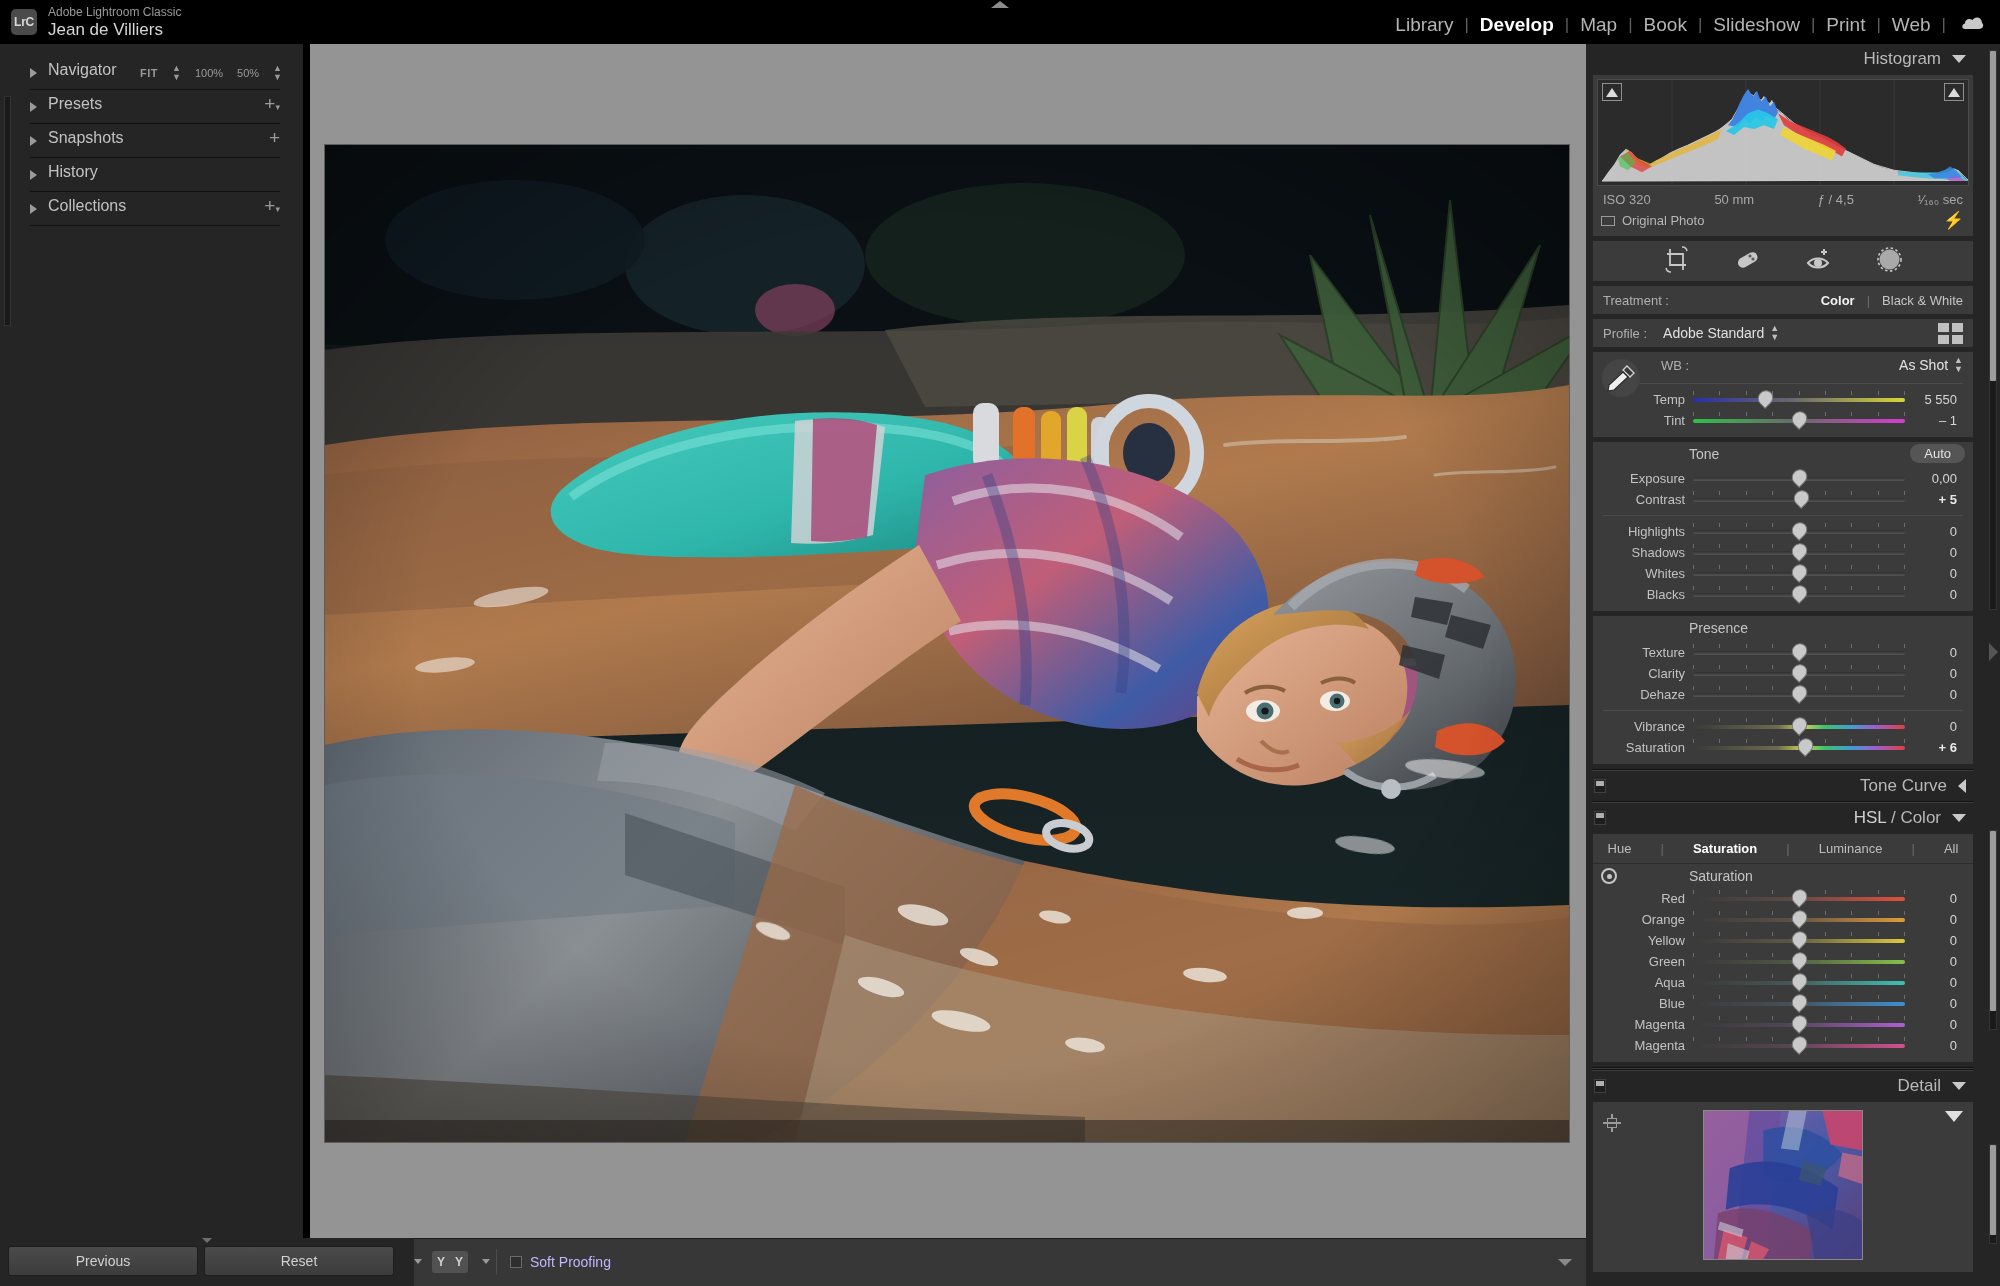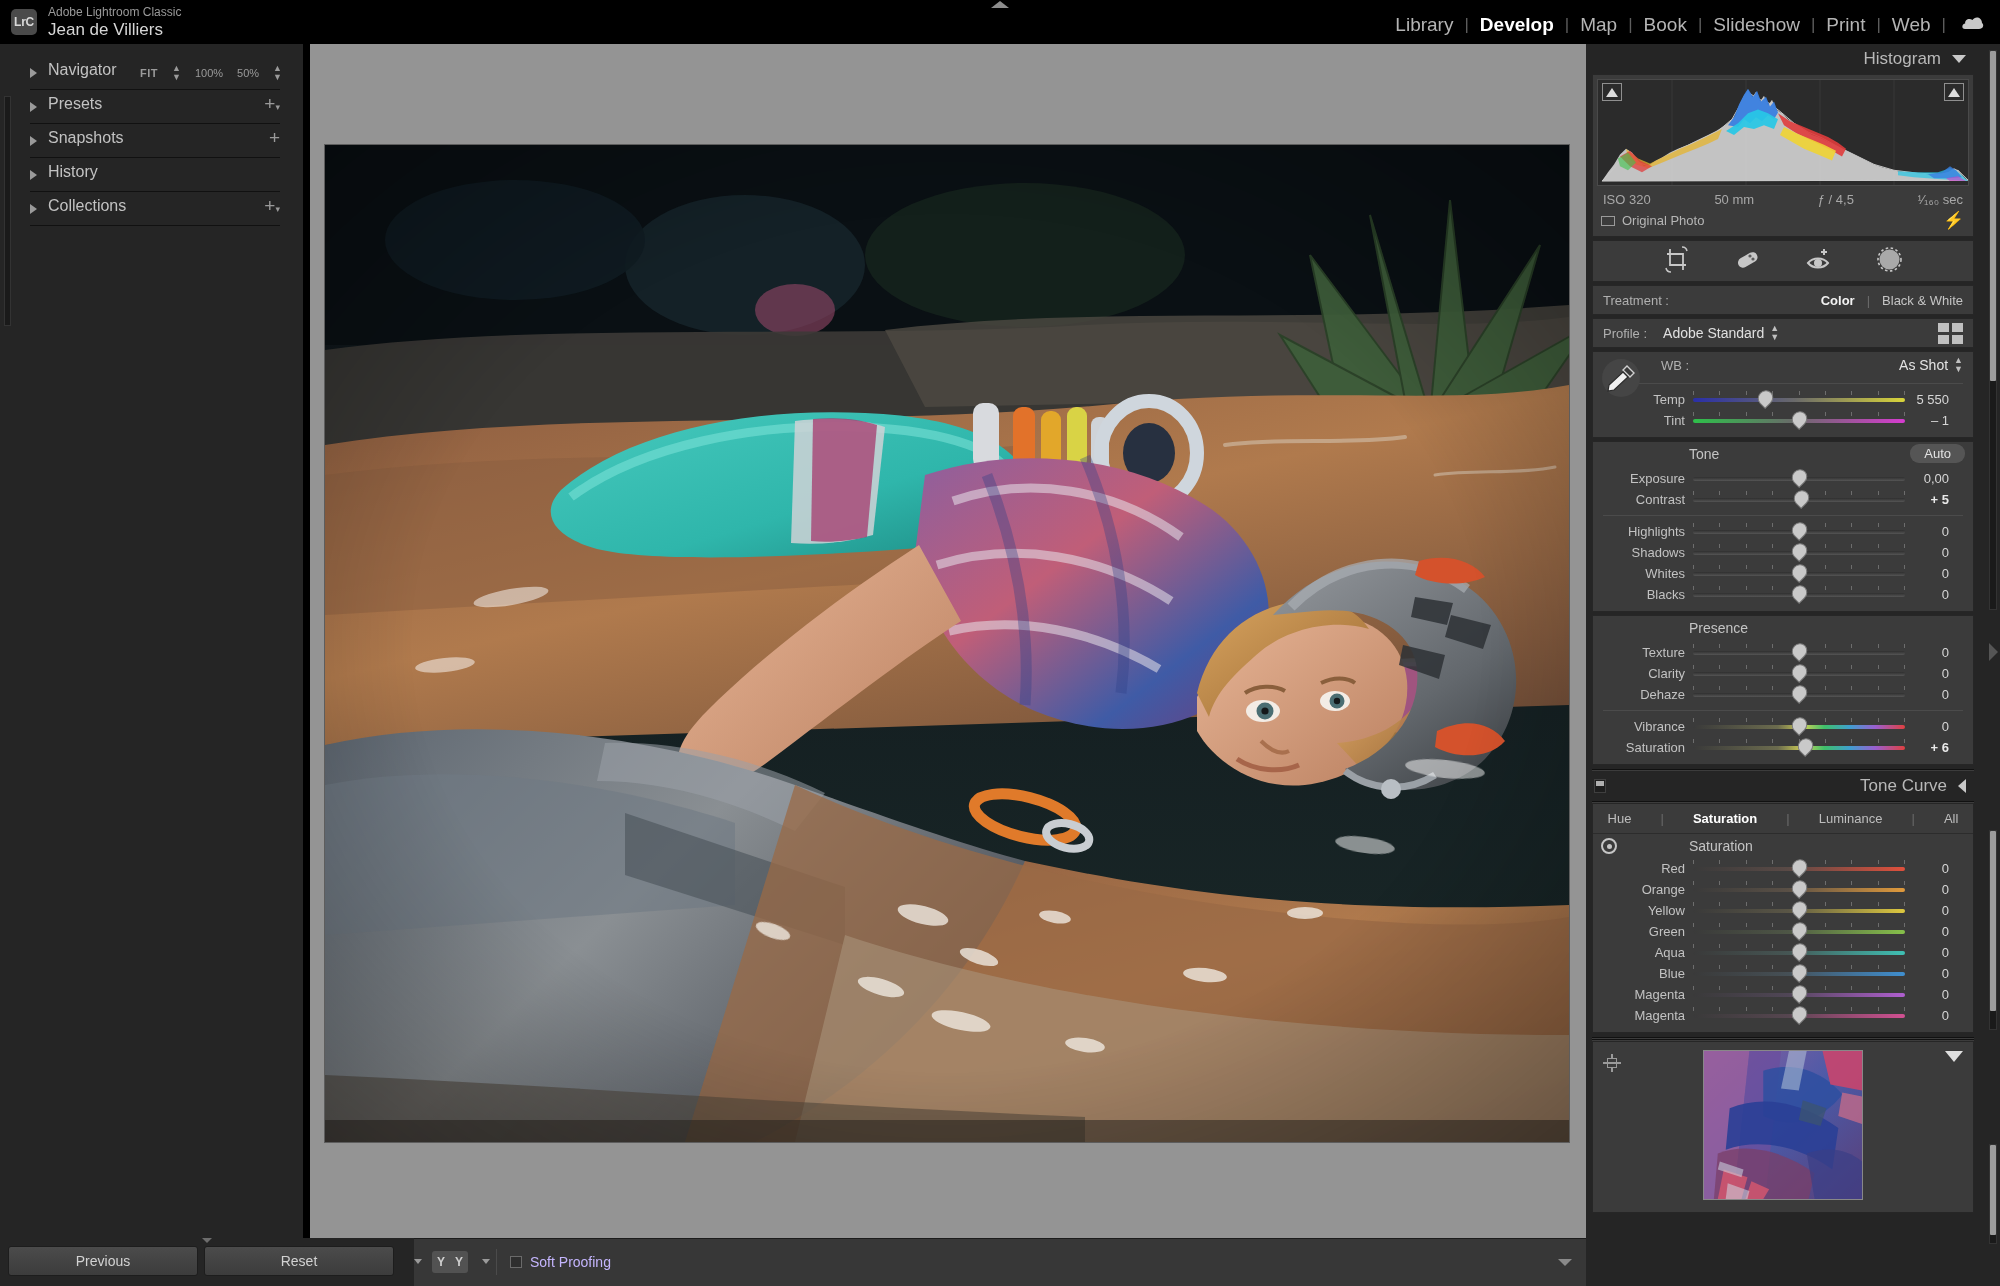--- a/index.html
+++ b/index.html
@@ -131,21 +131,21 @@
   .srow { position:relative; height:21px; }
   .srow .nm { position:absolute; left:0; width:92px; text-align:right; top:3px; font-size:13px; color:#c2c2c2; }
   .srow .track { position:absolute; left:100px; right:68px; top:9px; height:4px; border-radius:2px; background:linear-gradient(#2f2f2f,#555); }
   .srow .ticks { position:absolute; left:100px; right:68px; top:2px; height:5px; display:flex; justify-content:space-between; }
   .srow .ticks i { width:1px; height:4px; background:#6d6d6d; }
   .srow .knob {
     position:absolute; top:1px; width:15px; height:16px; margin-left:-7px;
     background:#c9c9c9; border:1px solid #7b7b7b;
     border-radius:0 50% 50% 50%; transform:rotate(225deg);
   }
-  .srow .num { position:absolute; right:24px; top:3px; font-size:13px; color:#d6d6d6; }
+  .srow .num { position:absolute; right:16px; top:3px; font-size:13px; color:#d6d6d6; }
   .srow .num.bold { font-weight:bold; color:#e8e8e8; }
   .hairline { height:1px; background:#4b4b4b; margin:5px 10px 5px 10px; }
 
   
   .hsltabs { display:flex; align-items:center; justify-content:space-around; height:30px; font-size:13px; color:#bdbdbd; border-bottom:1px solid #2c2c2c; }
   .hsltabs .tb.active { color:#fff; font-weight:bold; }
   .hsltabs .pipe { color:#6a6a6a; }
   .targetadj {
     position:absolute; left:8px; top:4px; width:16px; height:16px; border-radius:50%;
     border:2px solid #c6c6c6; display:flex; align-items:center; justify-content:center;
@@ -835,20 +835,27 @@
       <div class="panel-rule" style="margin-top:4px;"></div>
       <div class="rp-hdr">
         <span class="sw">
             <i></i>
           </span>
         <span class="t">Tone Curve</span>
         <span class="arrow-l"></span>
       </div>
 
       <div class="panel-rule"></div>
+      <div class="rp-hdr">
+        <span class="sw">
+            <i></i>
+          </span>
+        <span class="t"><b>HSL</b><span> / </span><span>Color</span></span>
+        <span class="arrow-d"></span>
+      </div>
       <div class="box" style="padding-bottom:6px;">
         <div class="hsltabs">
           <span class="tb">Hue</span>
           <span class="pipe">|</span>
           <span class="tb active">Saturation</span>
           <span class="pipe">|</span>
           <span class="tb">Luminance</span>
           <span class="pipe">|</span>
           <span class="tb">All</span>
         </div>
@@ -992,20 +999,27 @@
             </span>
           <span class="track" style="background:linear-gradient(90deg,#3a3a3a,#564650 45%,#d25092);"></span>
           <span class="knob" style="left:calc(100px + (100% - 168px) * 0.50);"></span>
           <span class="num">0</span>
         </div>
       </div>
 
       <div class="panel-rule" style="margin-top:4px;"></div>
 
       <div class="panel-rule"></div>
+      <div class="rp-hdr">
+        <span class="sw">
+            <i></i>
+          </span>
+        <span class="t">Detail</span>
+        <span class="arrow-d"></span>
+      </div>
       <div class="box detailbox">
         <span class="crosshair">
             <i></i>
           </span>
         <span class="detail-caret"></span>
         <div class="loupe-thumb">
           <svg width="100%" height="100%" viewBox="0 0 160 150" preserveAspectRatio="none">
             <defs>
               <linearGradient id="dg1" x1="0" y1="0" x2="1" y2="1">
                 <stop offset="0" stop-color="#8a5f9e"></stop>

